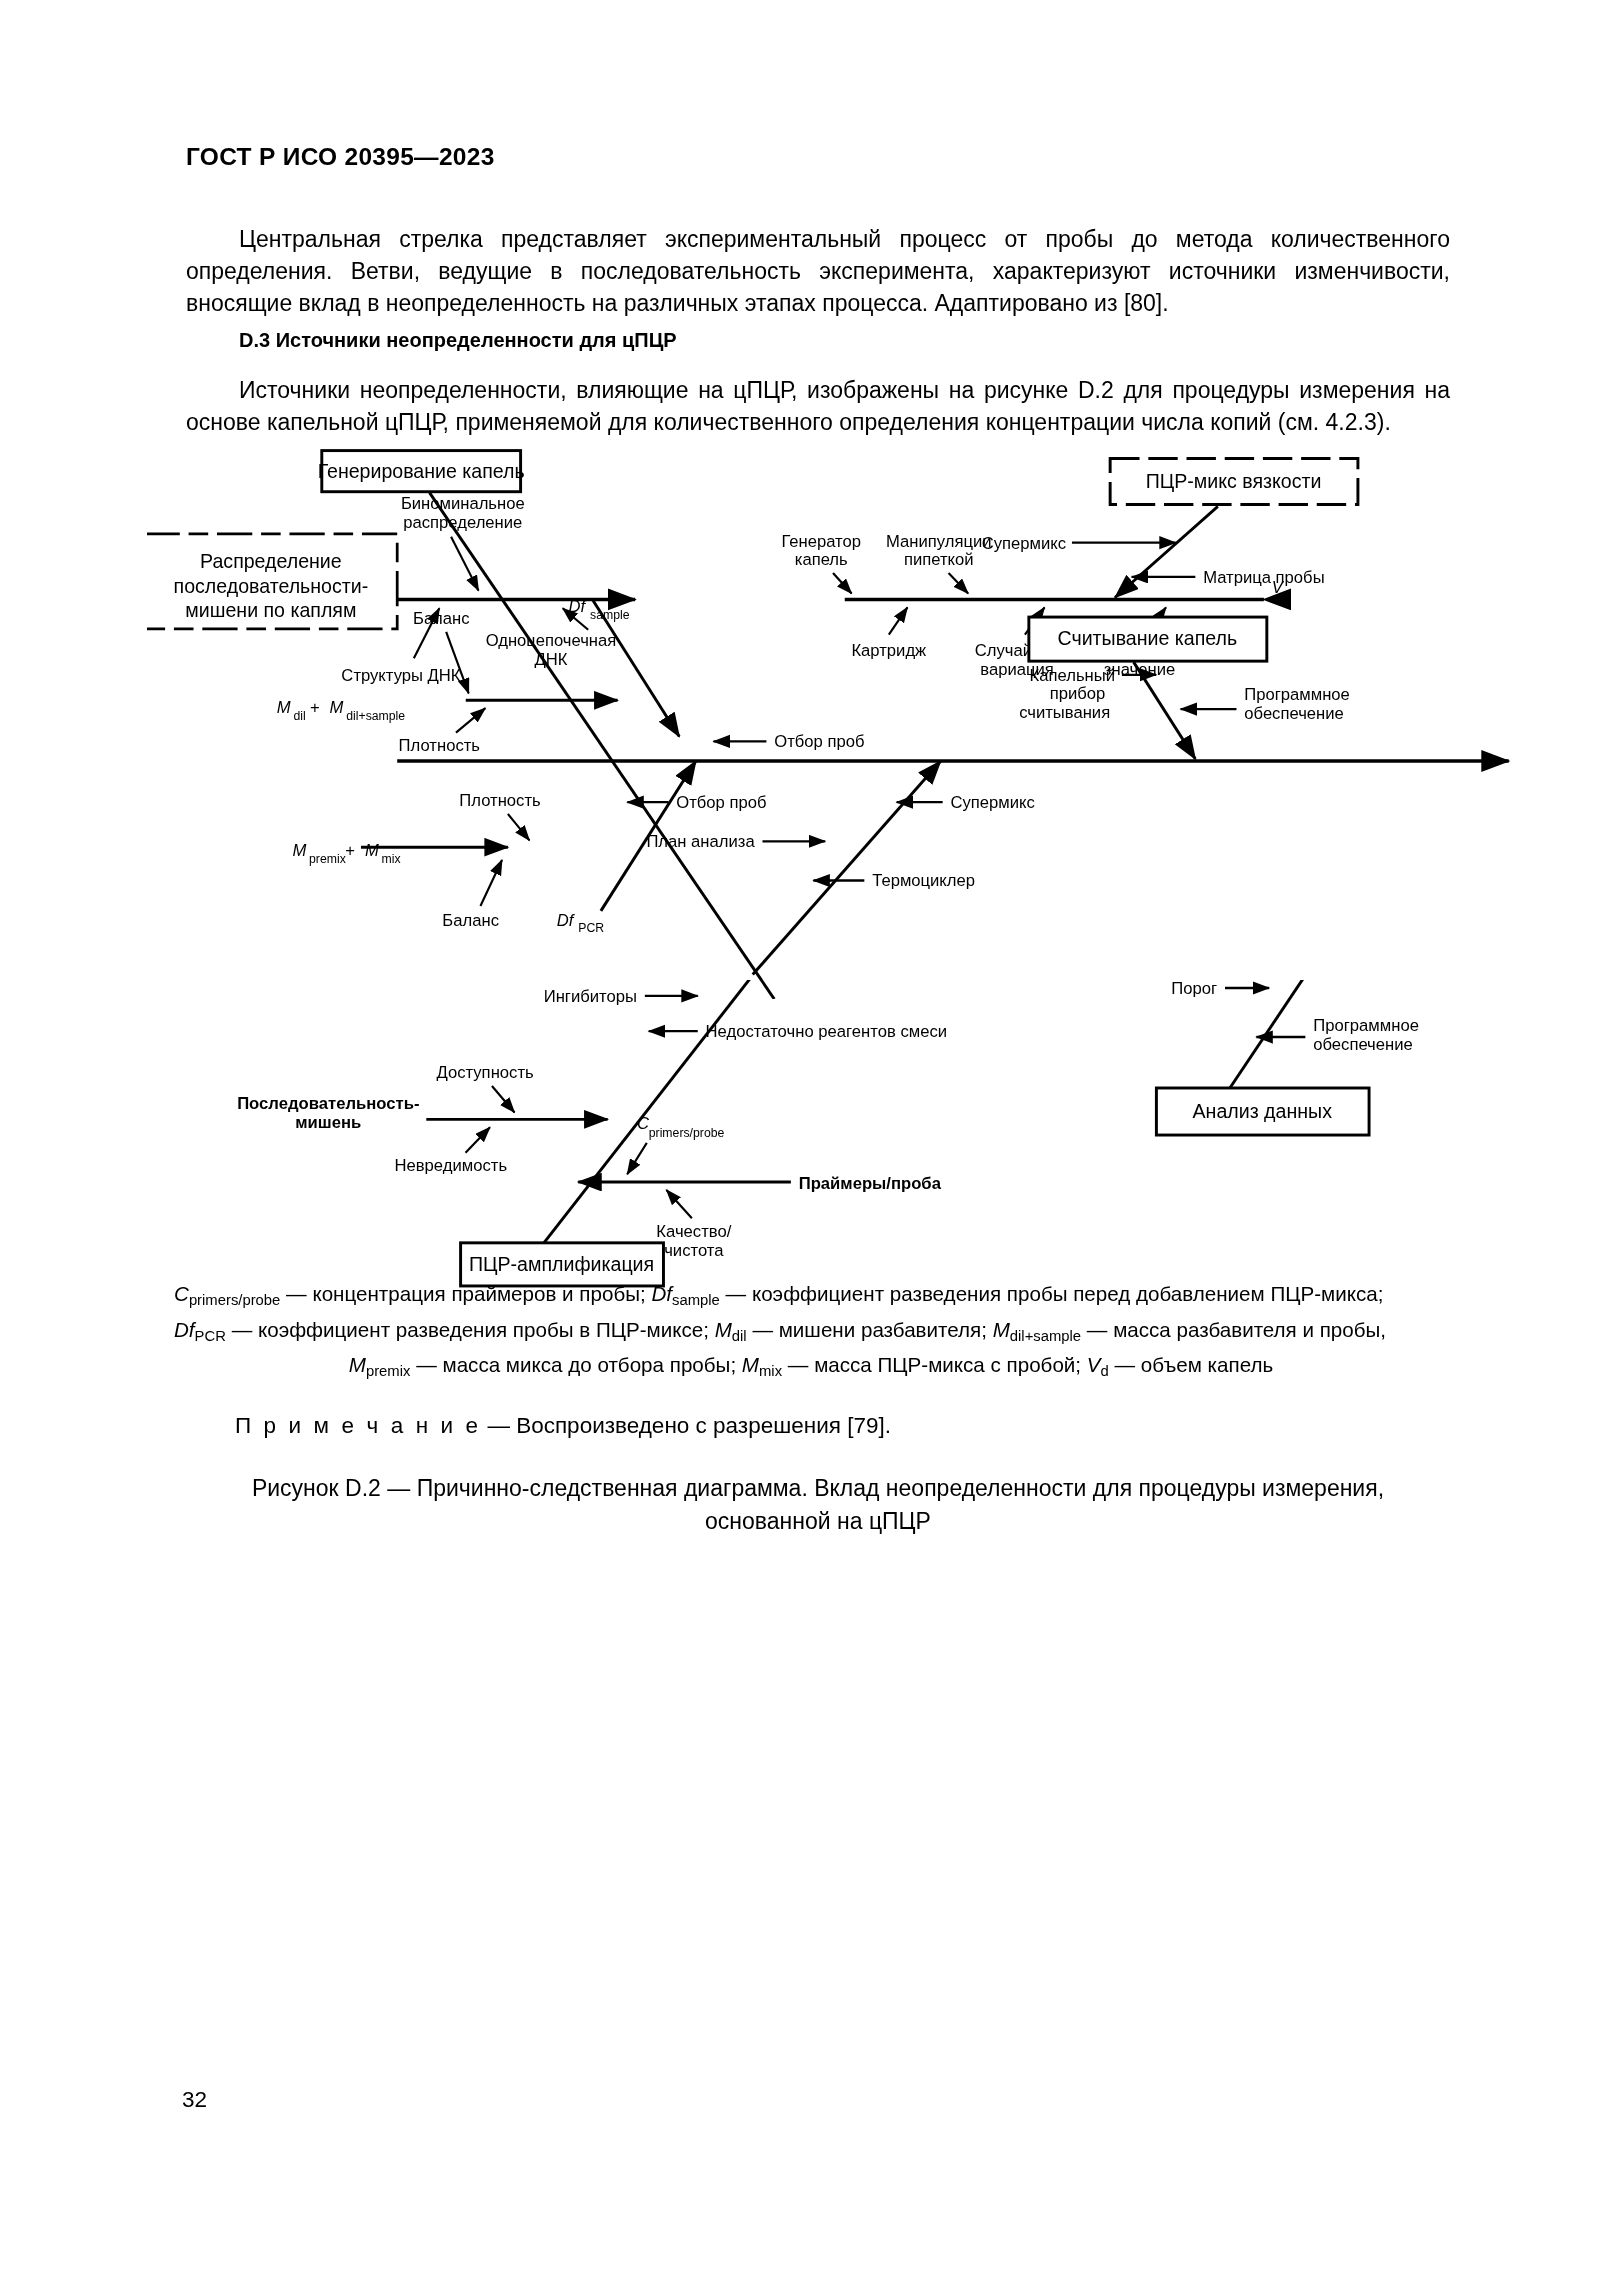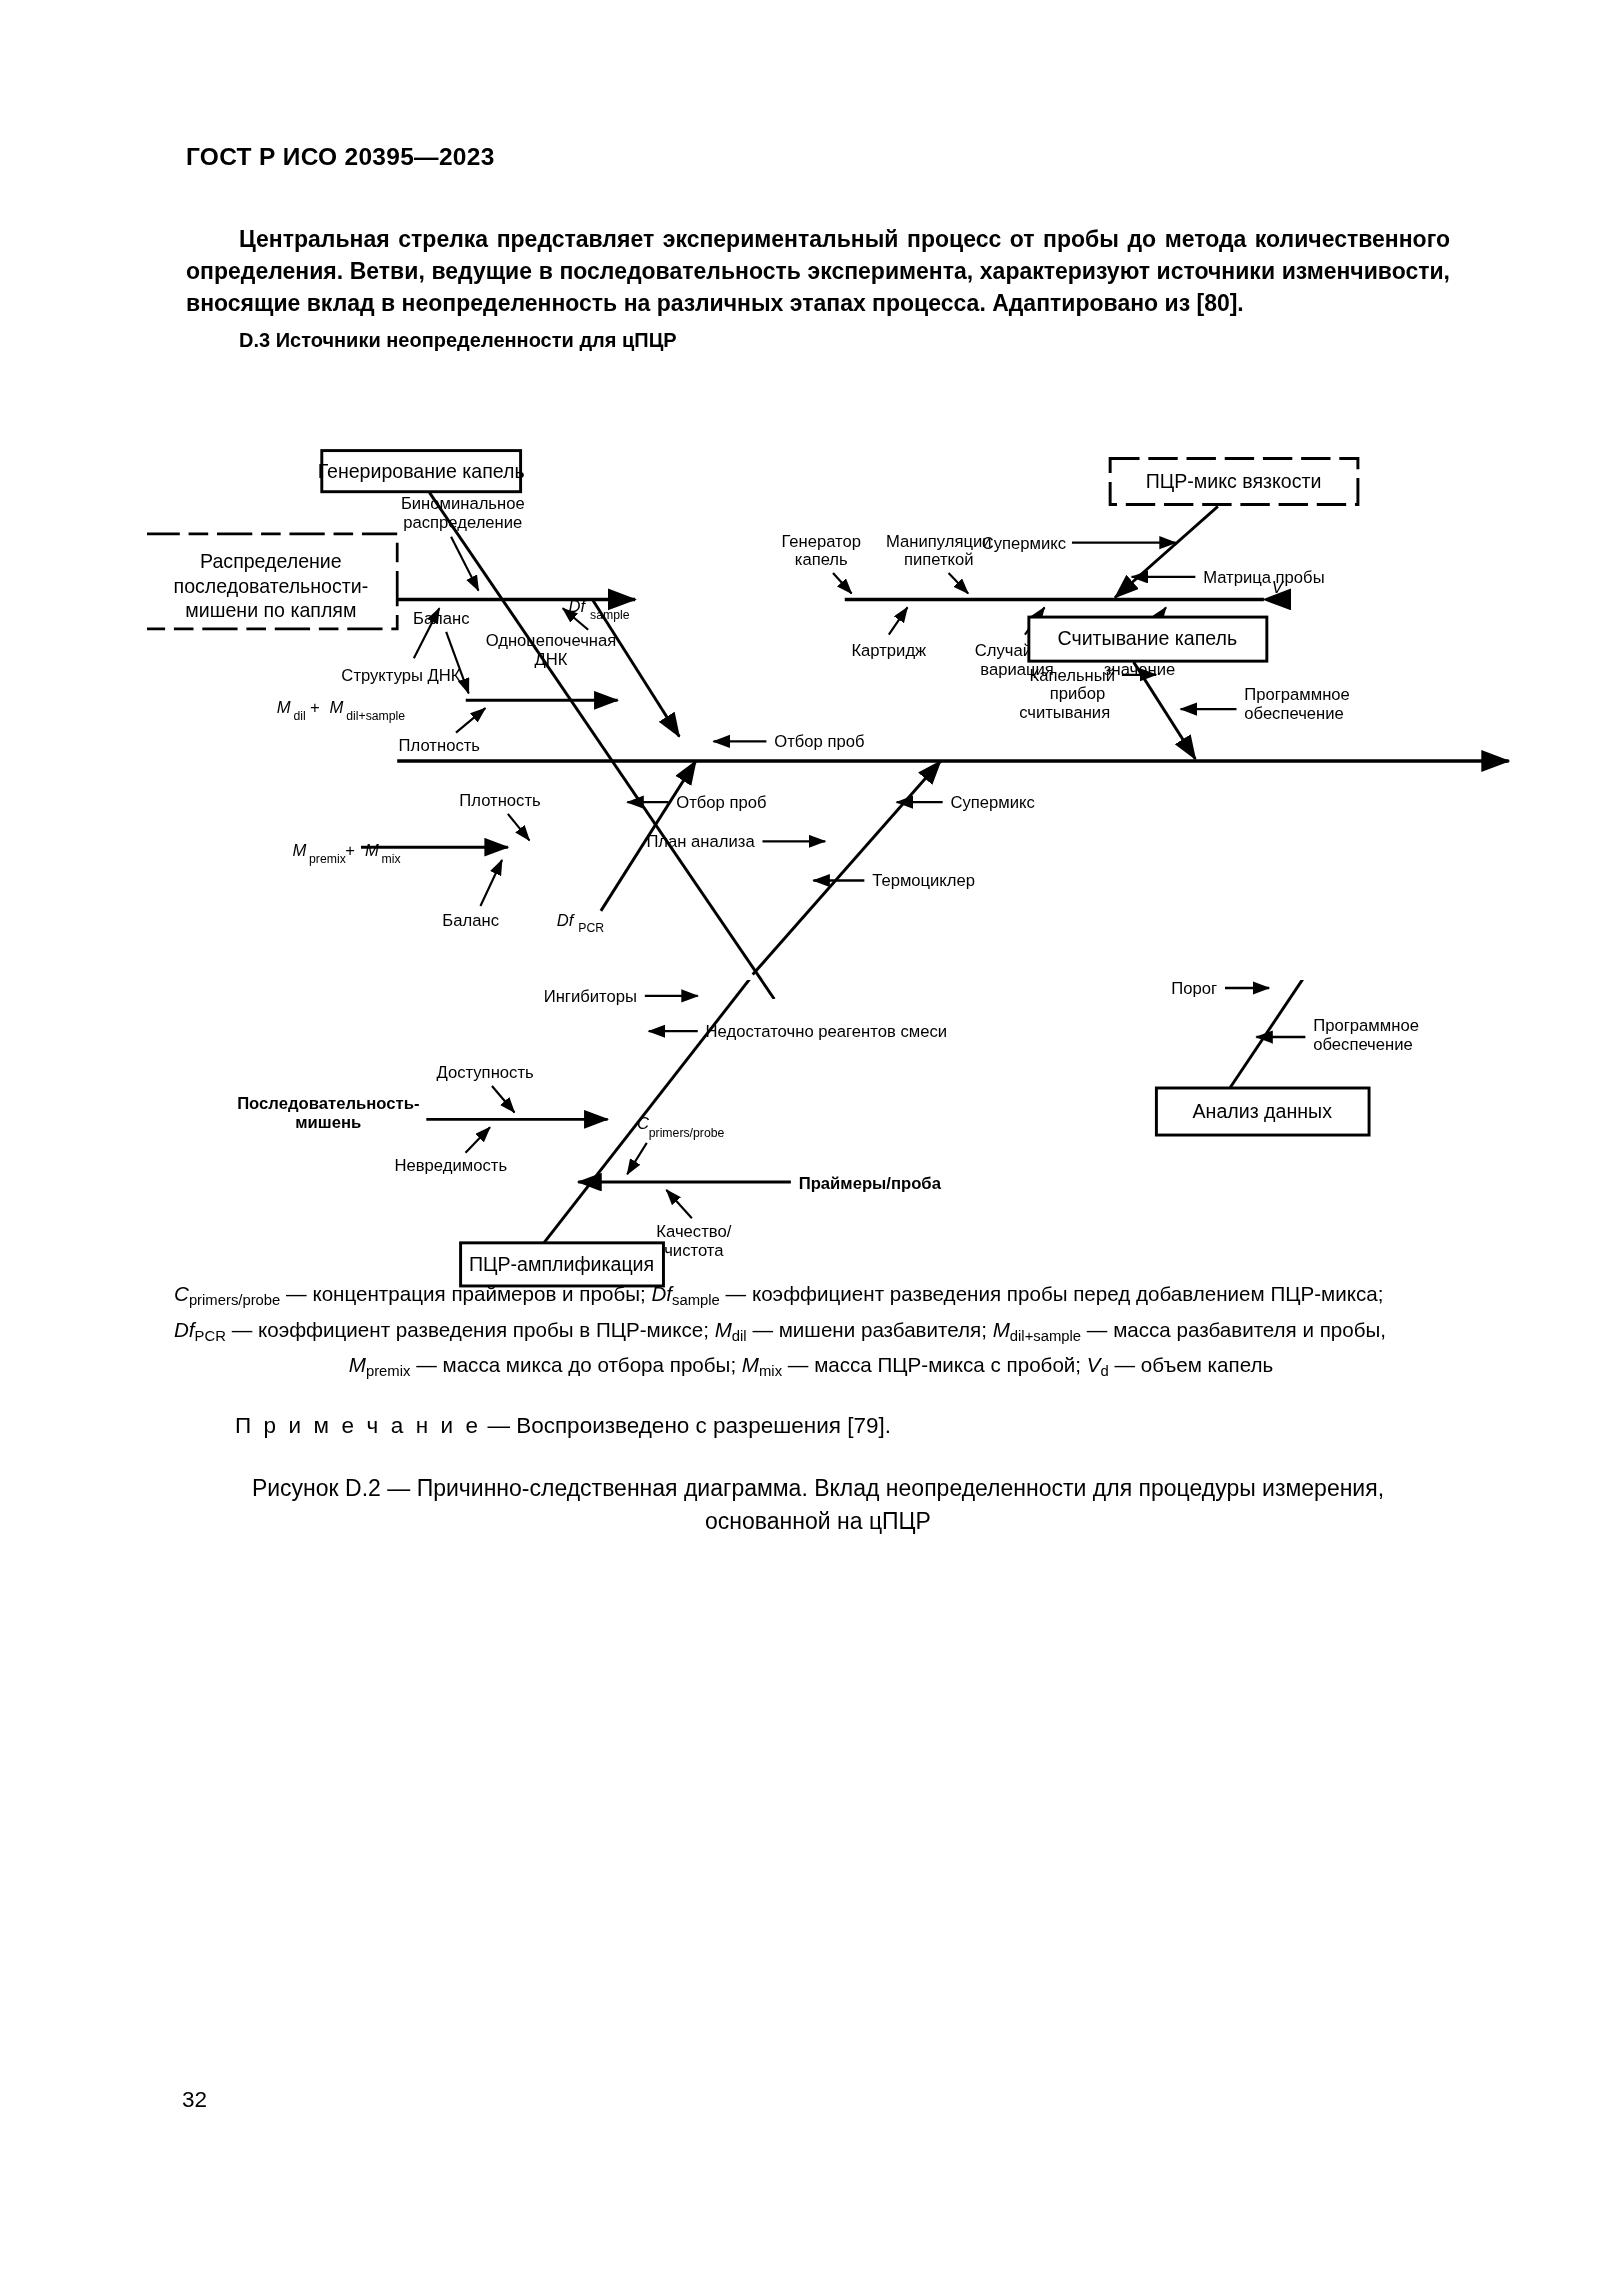--- a/index.html
+++ b/index.html
@@ -26,21 +26,20 @@
     font-size: 24.5px;
     font-weight: bold;
     letter-spacing: 0.3px;
   }
   .para {
     position: absolute;
     font-size: 23px;
     line-height: 32px;
     text-align: justify;
     text-justify: inter-word;
-    font-weight: bold;
   }
   .para.p1 {
     left: 186px;
     top: 223px;
     width: 1264px;
     text-indent: 53px;
   }
   .sec-head {
     position: absolute;
     left: 239px;
@@ -113,20 +112,21 @@
 <body>
 
 <div class="page">
 
   <div class="doc-header">ГОСТ Р ИСО 20395—2023</div>
 
   <div class="para p1">Центральная стрелка представляет экспериментальный процесс от пробы до метода количественного определения. Ветви, ведущие в последовательность эксперимента, характеризуют источники изменчивости, вносящие вклад в неопределенность на различных этапах процесса. Адаптировано из [80].</div>
 
   <div class="sec-head">D.3  Источники неопределенности для цПЦР</div>
 
+  <div class="para p2">Источники неопределенности, влияющие на цПЦР, изображены на рисунке D.2 для процедуры измерения на основе капельной цПЦР, применяемой для количественного определения концентрации числа копий (см. 4.2.3).</div>
 
   <div class="figure">
     <svg width="1372" height="568" viewBox="0 0 1400 580" xmlns="http://www.w3.org/2000/svg">
       <defs>
         <marker id="ah" markerWidth="9" markerHeight="9" refX="8" refY="3.2" orient="auto">
           <path d="M0,0 L8.5,3.2 L0,6.4 z" fill="#000"></path>
         </marker>
         <marker id="ahs" markerWidth="8" markerHeight="8" refX="7" refY="2.8" orient="auto">
           <path d="M0,0 L7.5,2.8 L0,5.6 z" fill="#000"></path>
         </marker>

